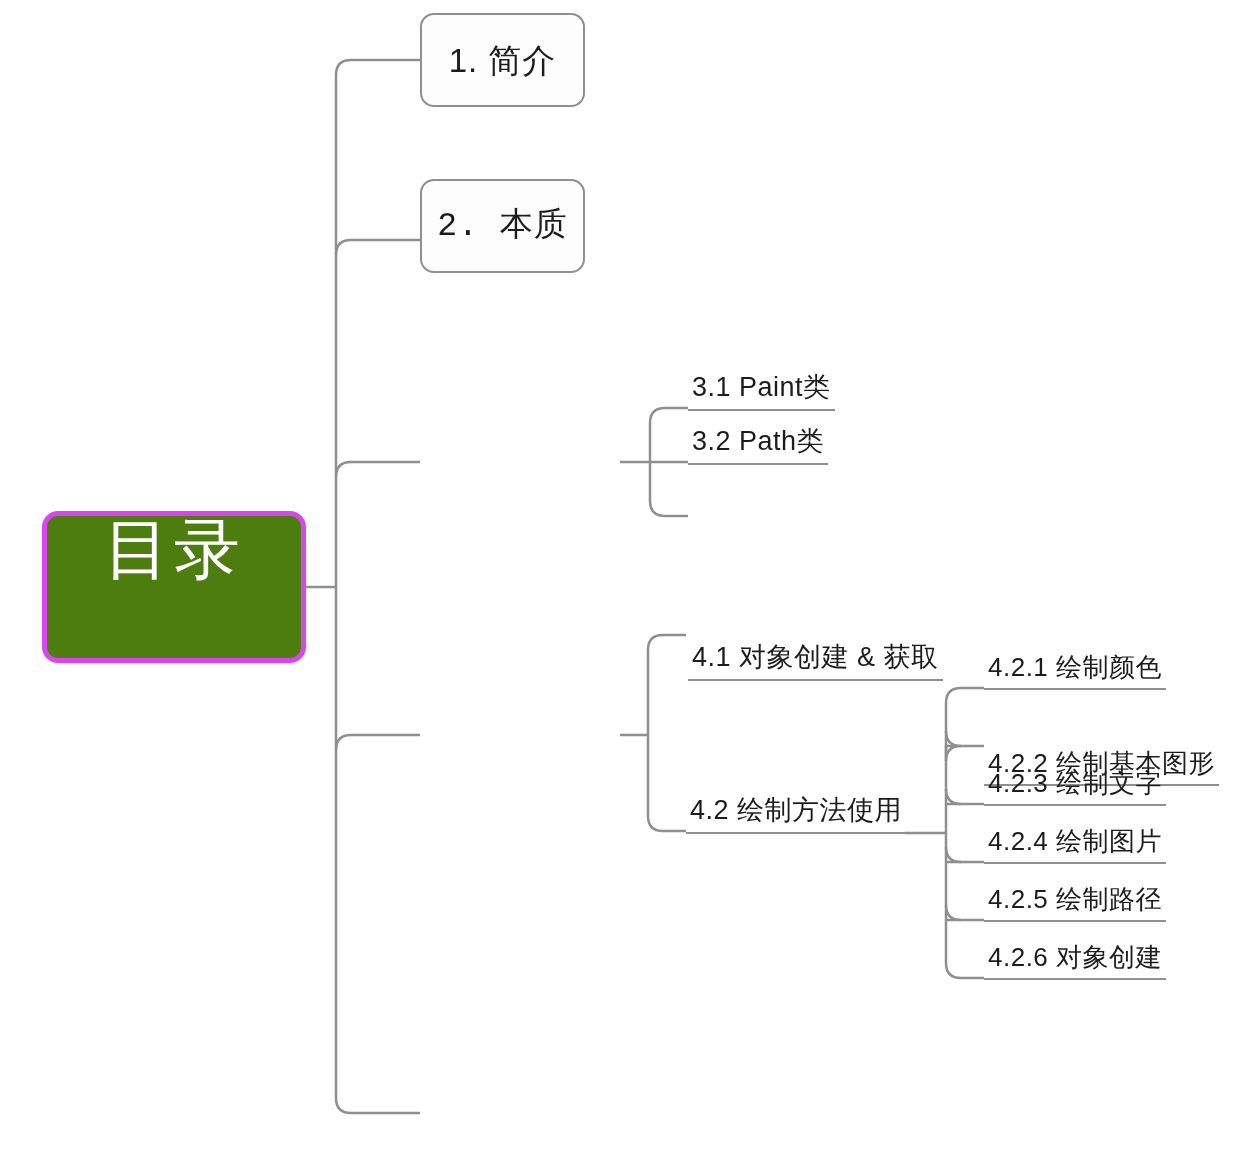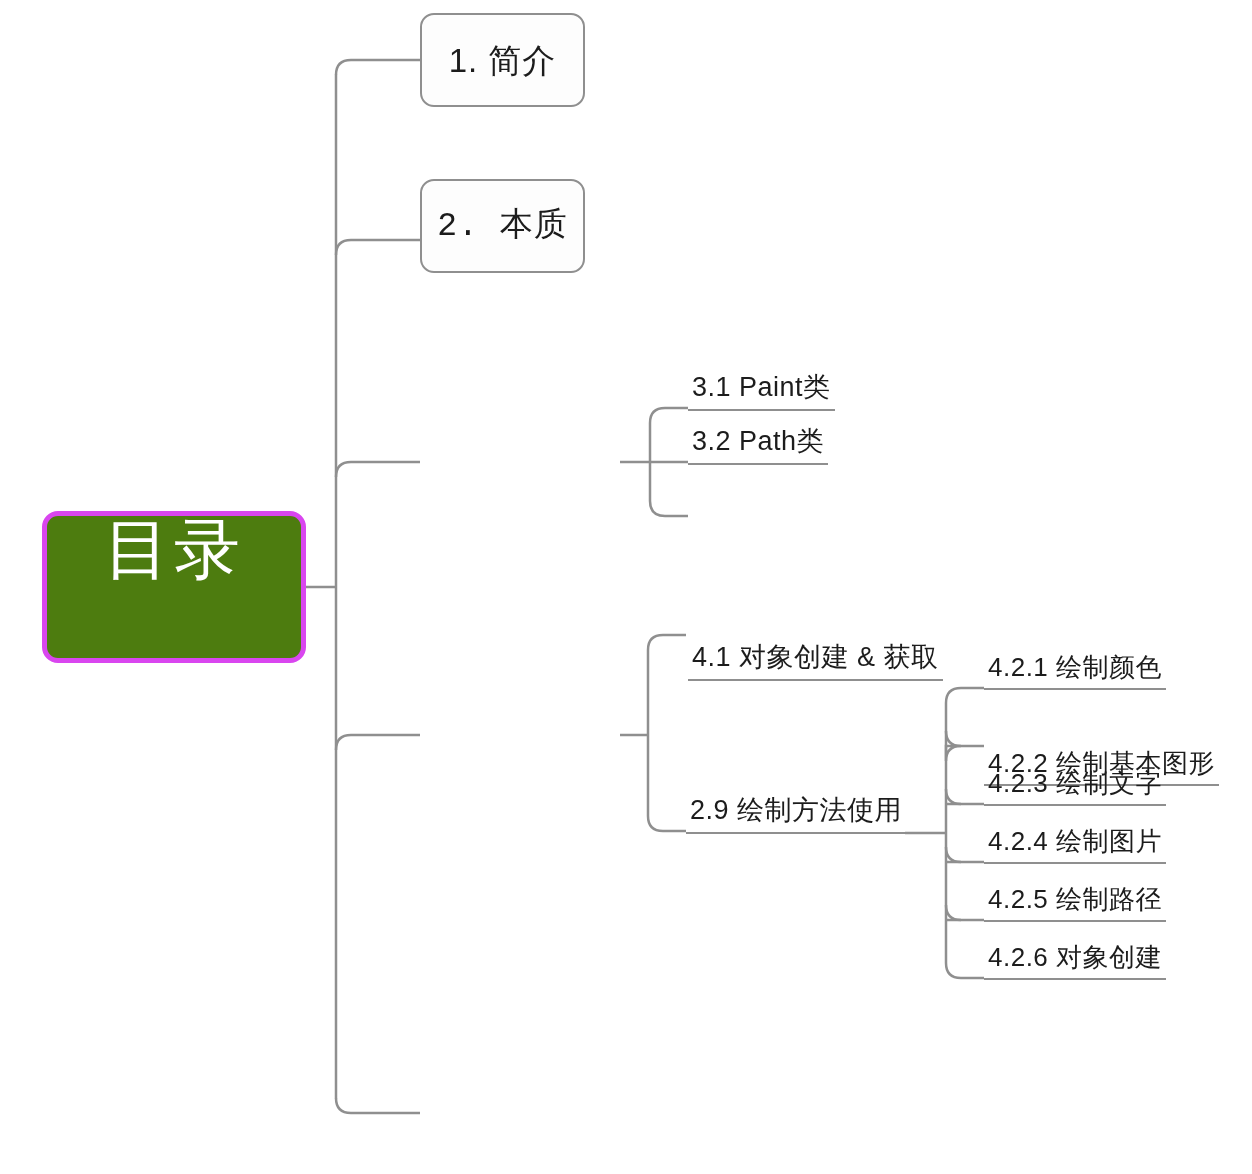--- a/index.html
+++ b/index.html
@@ -173,21 +173,21 @@
   <div class="txt-node" style="left:688px; top:427px;">
     <span class="txt-label">3.2 Path类</span>
   </div>
 
 
   <div class="txt-node" style="left:688px; top:600px;margin-top:43px;">
     <span class="txt-label">4.1 对象创建 &amp; 获取</span>
   </div>
 
   <div class="txt-node" style="left:686px; top:796px;">
-    <span class="txt-label">2.9 绘制方法使用</span>
+    <span class="txt-label">4.2 绘制方法使用</span>
   </div>
 
   <div class="txt-node l3" style="left:984px; top:653px;">
     <span class="txt-label">4.2.1 绘制颜色</span>
   </div>
 
   <div class="txt-node l3" style="left:984px; top:711px;margin-top:38px;">
     <span class="txt-label">4.2.2 绘制基本图形</span>
   </div>
 

